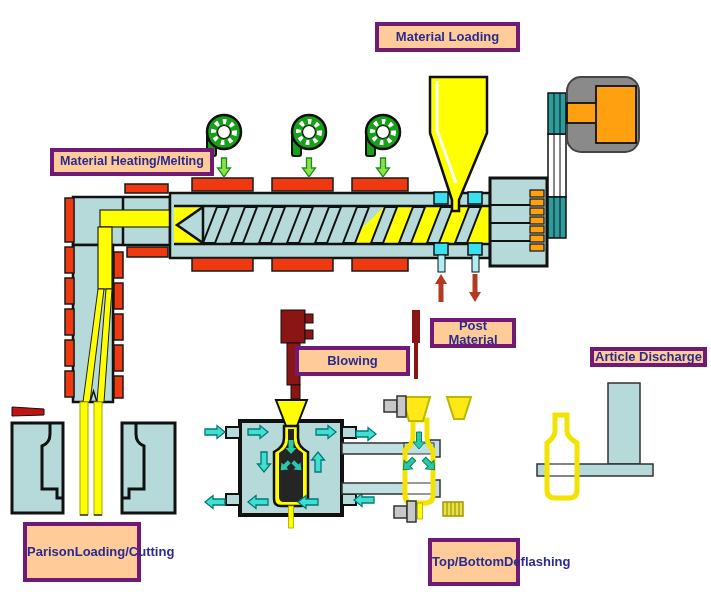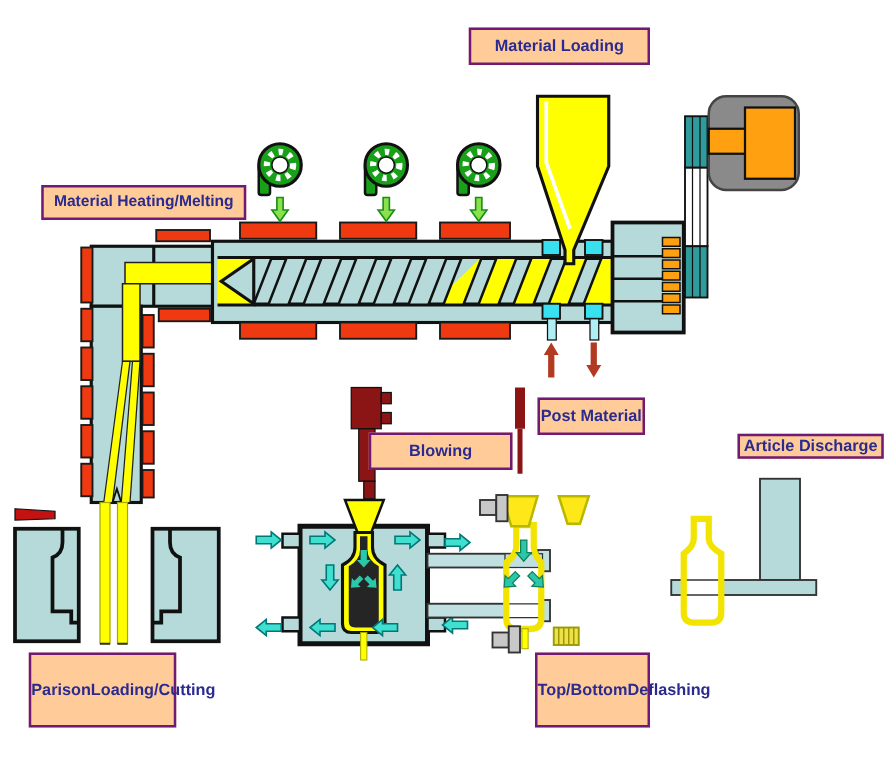--- a/index.html
+++ b/index.html
@@ -1,23 +1,23 @@
 <!DOCTYPE html>
 <html><head>
 <meta charset="utf-8">
 <style>
   html,body{margin:0;padding:0;background:#fff;}
   .stage{position:relative;width:711px;height:606px;background:#ffffff;
          font-family:"Liberation Sans",sans-serif;overflow:hidden;}
   .stage svg{position:absolute;left:0;top:0;}
-  .label{position:absolute;box-sizing:border-box;background:#FFCC99;border:2px solid #701a75;
+  .label{position:absolute;box-sizing:border-box;background:#FFCC99;border:4px solid #701a75;
          color:#2B2B8F;font-weight:bold;font-size:13px;display:flex;align-items:center;
          justify-content:center;text-align:center;line-height:1.1;}
   .label.two-line{flex-direction:row;justify-content:space-evenly;}
-  .label.tight{font-size:12.5px;}
+  .label.tight{font-size:12.5px;margin-left:17px;}
 </style>
 </head>
 <body>
 
 <div class="stage">
 
 <svg width="711" height="606" viewBox="0 0 711 606">
 
   <g>
     <rect x="73" y="197" width="97" height="48" fill="#B5DAD9" stroke="#111" stroke-width="2.5"></rect>
@@ -276,18 +276,18 @@
 <div class="label" style="left:590px;top:347px;width:117px;height:20px">
   <span>Article Discharge</span>
 </div>
 
 <div class="label two-line" style="left:23px;top:522px;width:118px;height:60px">
   <span>Parison</span>
   <span>Loading/Cutting</span>
 </div>
 
 
-<div class="label two-line" style="left:428px;top:522px;width:92px;height:60px">
+<div class="label two-line" style="left:428px;top:538px;width:92px;height:48px">
   <span>Top/Bottom</span>
   <span>Deflashing</span>
 </div>
 
 </div>
 
 </body></html>

